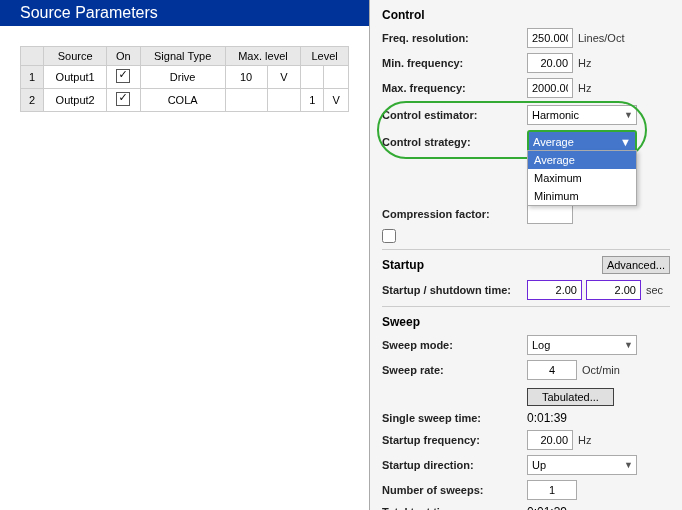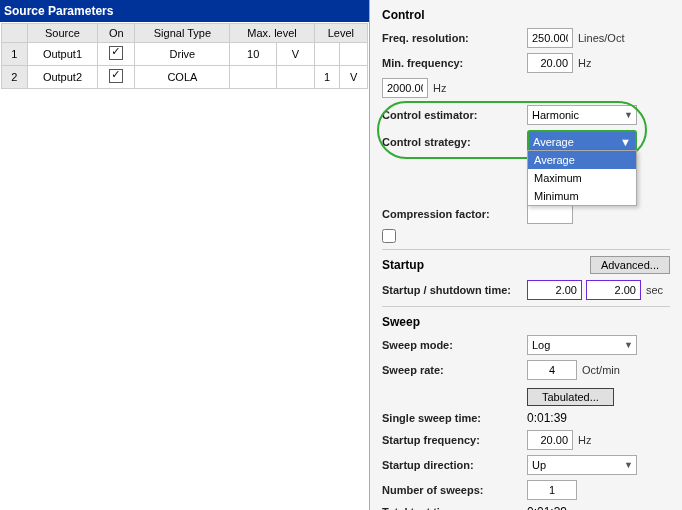--- a/index.html
+++ b/index.html
@@ -17,23 +17,23 @@
     .left-panel {
       width: 370px;
       background: #fff;
       border-right: 1px solid #aaa;
       display: flex;
       flex-direction: column;
     }
     .left-panel-header {
       background: #003399;
       color: white;
-      padding: 4px 4px;
-      font-size: 12px;
-      font-weight: bold;
+      padding: 4px 20px;
+      font-size: 16px;
+      font-weight: normal;
     }
     .source-table {
       width: 100%;
       border-collapse: collapse;
       font-size: 11px;
     }
     .source-table th {
       background: #e8e8e8;
       border: 1px solid #ccc;
       padding: 3px 6px;
@@ -171,21 +171,21 @@
       position: relative;
     }
     .checkbox-input {
       width: 14px;
       height: 14px;
       border: 1px solid #555;
     }
     .btn {
       background: #e0e0e0;
       border: 1px solid #999;
-      padding: 2px 10px;
+      padding: 2px 4px;
       font-size: 11px;
       cursor: pointer;
       margin-left: auto;
     }
     .two-inputs {
       display: flex;
       gap: 4px;
     }
     .param-value-sm {
       width: 55px;
@@ -212,21 +212,21 @@
       margin: 6px 0;
     }
   </style>
 </head>
 <body>
 
 <div class="left-panel">
   <div class="left-panel-header">
     <span>Source Parameters</span>
   </div>
-  <div style="padding: 1px;">
+  <div style="padding: 20px;">
     <table class="source-table">
       <thead>
         <tr>
           <th></th>
           <th>Source</th>
           <th>On</th>
           <th>Signal Type</th>
           <th colspan="2">Max. level</th>
           <th colspan="2">Level</th>
         </tr>
@@ -270,20 +270,21 @@
     <span class="param-unit">Lines/Oct</span>
   </div>
 
   <div class="param-row">
     <span class="param-label">Min. frequency:</span>
     <input class="param-value" type="text" value="20.00" style="">
     <span class="param-unit">Hz</span>
   </div>
 
   <div class="param-row">
+    <span class="param-label">Max. frequency:</span>
     <input class="param-value" type="text" value="2000.00" style="">
     <span class="param-unit">Hz</span>
   </div>
 
   <div class="oval-container" style="position:relative; padding: 2px 0;">
     <div class="highlight-oval"></div>
 
     <div class="param-row" style="margin-bottom:5px;">
       <span class="param-label">Control estimator:</span>
       <div class="dropdown-wrap">

